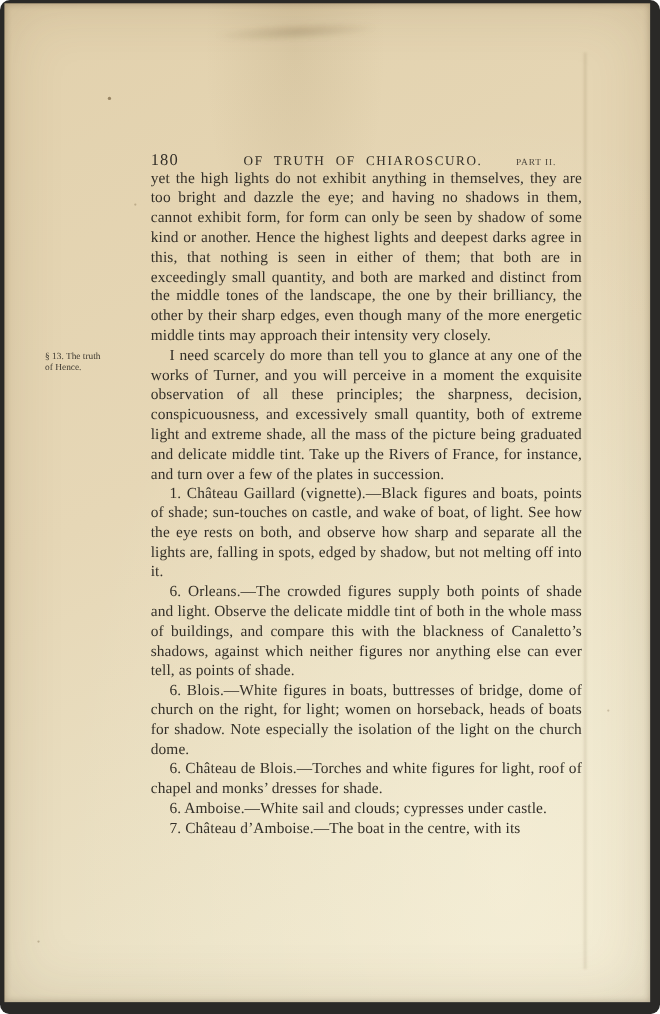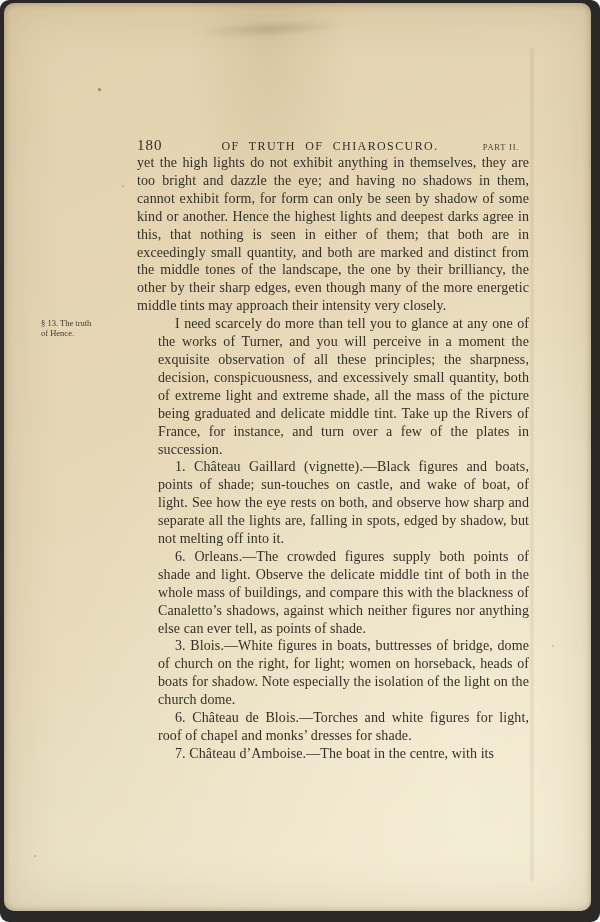--- a/index.html
+++ b/index.html
@@ -17,21 +17,21 @@
     background: #2a2927;
     border-radius: 9px;
     overflow: hidden;
   }
   .paper {
     position: absolute;
     top: 3px;
     left: 4px;
     right: 9px;
     bottom: 11px;
-    border-radius: 10px;
+    border-radius: 0;
     background:
       radial-gradient(ellipse at 78% 88%, rgba(255,251,232,0.38), rgba(255,251,232,0) 62%),
       radial-gradient(ellipse at 45% 4%, rgba(120,95,50,0.10), rgba(120,95,50,0) 18%),
       linear-gradient(152deg, #e2d1ad 0%, #e6d7b6 42%, #ebe2c6 78%, #efe7cd 100%);
     box-shadow:
       inset 0 0 55px rgba(95,65,22,0.16),
       inset 0 0 7px rgba(40,26,6,0.28);
     color: #332f28;
   }
   .edge-crease {
@@ -73,21 +73,21 @@
     letter-spacing: 1px;
   }
   .runtitle {
     text-align: center;
     font-size: 12px;
     letter-spacing: 1.4px;
     word-spacing: 5px;
     margin-top: 24px;
   }
   .partlabel {
-    text-align: center;
+    text-align: left;
     font-size: 8.5px;
     letter-spacing: 0.8px;
     color: #4a443a;
   }
 
   .margin-note {
     position: absolute;
     left: 37px;
     top: 315px;
     width: 90px;
@@ -101,21 +101,21 @@
     position: absolute;
     left: 133px;
     top: 151px;
     width: 392px;
     font-size: 14px;
     line-height: 17.9px;
     text-align: justify;
     letter-spacing: 0.1px;
   }
   .body-col p { margin: 0; }
-  .body-col p.ind { text-indent: 17px; margin-left: 21px; }
+  .body-col p.ind { text-indent: 17px; }
 </style>
 </head>
 <body>
 
 <div class="scan">
   <div class="paper">
 
     <div class="shadow-blotch"></div>
     <div class="edge-crease"></div>
     <div class="speck s1"></div>
@@ -132,19 +132,20 @@
     <aside class="margin-note">
       <span>§ 13. The truth</span>
       <span>of Hence.</span>
     </aside>
 
     <main class="body-col">
       <p>yet the high lights do not exhibit anything in themselves, they are too bright and dazzle the eye; and having no shadows in them, cannot exhibit form, for form can only be seen by shadow of some kind or another.  Hence the highest lights and deepest darks agree in this, that nothing is seen in either of them; that both are in exceedingly small quantity, and both are marked and distinct from the middle tones of the landscape, the one by their brilliancy, the other by their sharp edges, even though many of the more energetic middle tints may approach their intensity very closely.</p>
       <p class="ind">I need scarcely do more than tell you to glance at any one of the works of Turner, and you will perceive in a moment the exquisite observation of all these principles; the sharpness, decision, conspicuousness, and excessively small quantity, both of extreme light and extreme shade, all the mass of the picture being graduated and delicate middle tint.  Take up the Rivers of France, for instance, and turn over a few of the plates in succession.</p>
       <p class="ind">1. Château Gaillard (vignette).—Black figures and boats, points of shade; sun-touches on castle, and wake of boat, of light.  See how the eye rests on both, and observe how sharp and separate all the lights are, falling in spots, edged by shadow, but not melting off into it.</p>
       <p class="ind">6. Orleans.—The crowded figures supply both points of shade and light.  Observe the delicate middle tint of both in the whole mass of buildings, and compare this with the blackness of Canaletto’s shadows, against which neither figures nor anything else can ever tell, as points of shade.</p>
-      <p class="ind">3. Blois.—White figures in boats, buttresses of bridge, dome of church on the right, for light; women on horseback, heads of boats for shadow.  Note especially the isolation of the light on the church dome.</p>
+      <p class="ind">6. Blois.—White figures in boats, buttresses of bridge, dome of church on the right, for light; women on horseback, heads of boats for shadow.  Note especially the isolation of the light on the church dome.</p>
       <p class="ind">6. Château de Blois.—Torches and white figures for light, roof of chapel and monks’ dresses for shade.</p>
+      <p class="ind">6. Amboise.—White sail and clouds; cypresses under castle.</p>
       <p class="ind">7. Château d’Amboise.—The boat in the centre, with its</p>
     </main>
 
   </div>
 </div>
 
 </body></html>

